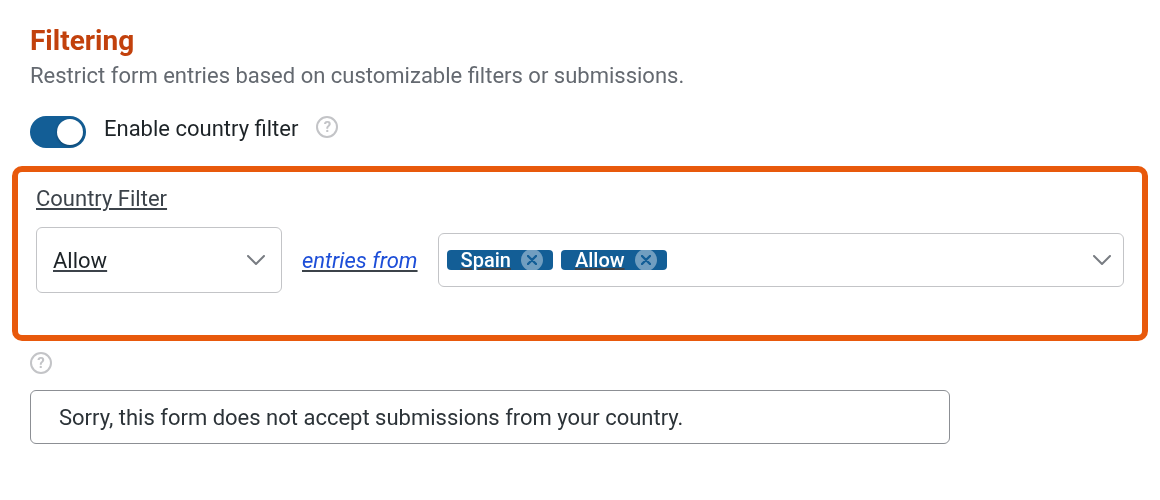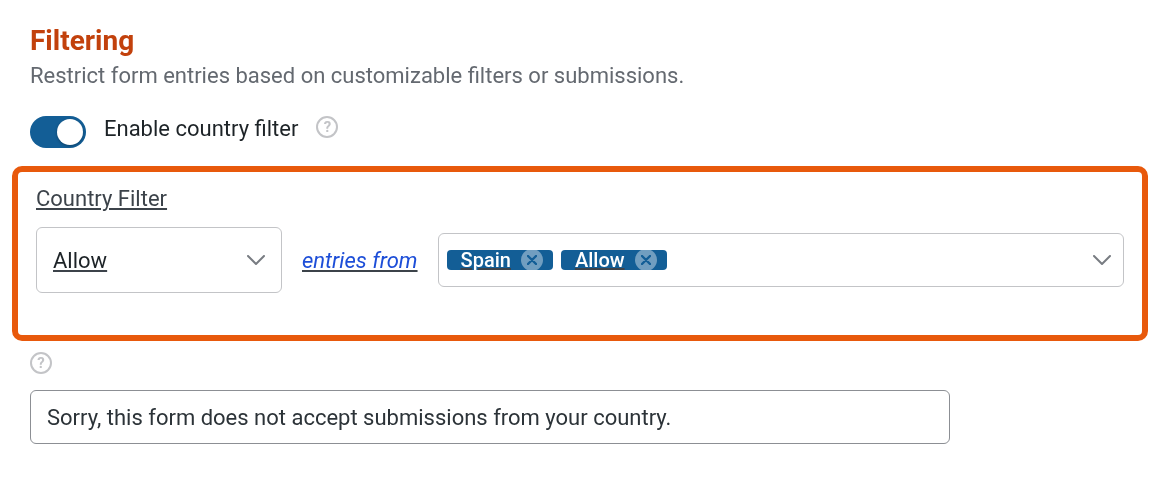--- a/index.html
+++ b/index.html
@@ -144,21 +144,21 @@
   .tag-close svg { display: block; }
   .multi-select-spacer { flex: 1; }
   .message-box {
     width: 920px;
     height: 54px;
     border: 1px solid #8c8f94;
     border-radius: 6px;
     background: #fff;
     display: flex;
     align-items: center;
-    padding: 0 16px;
+    padding: 0 28px;
     font-size: 22px;
     color: #2c3338;
   }
 </style>
 </head>
 <body>
 
 <h2 class="section-title">Filtering</h2>
 <p class="section-desc">Restrict form entries based on customizable filters or submissions.</p>
 

